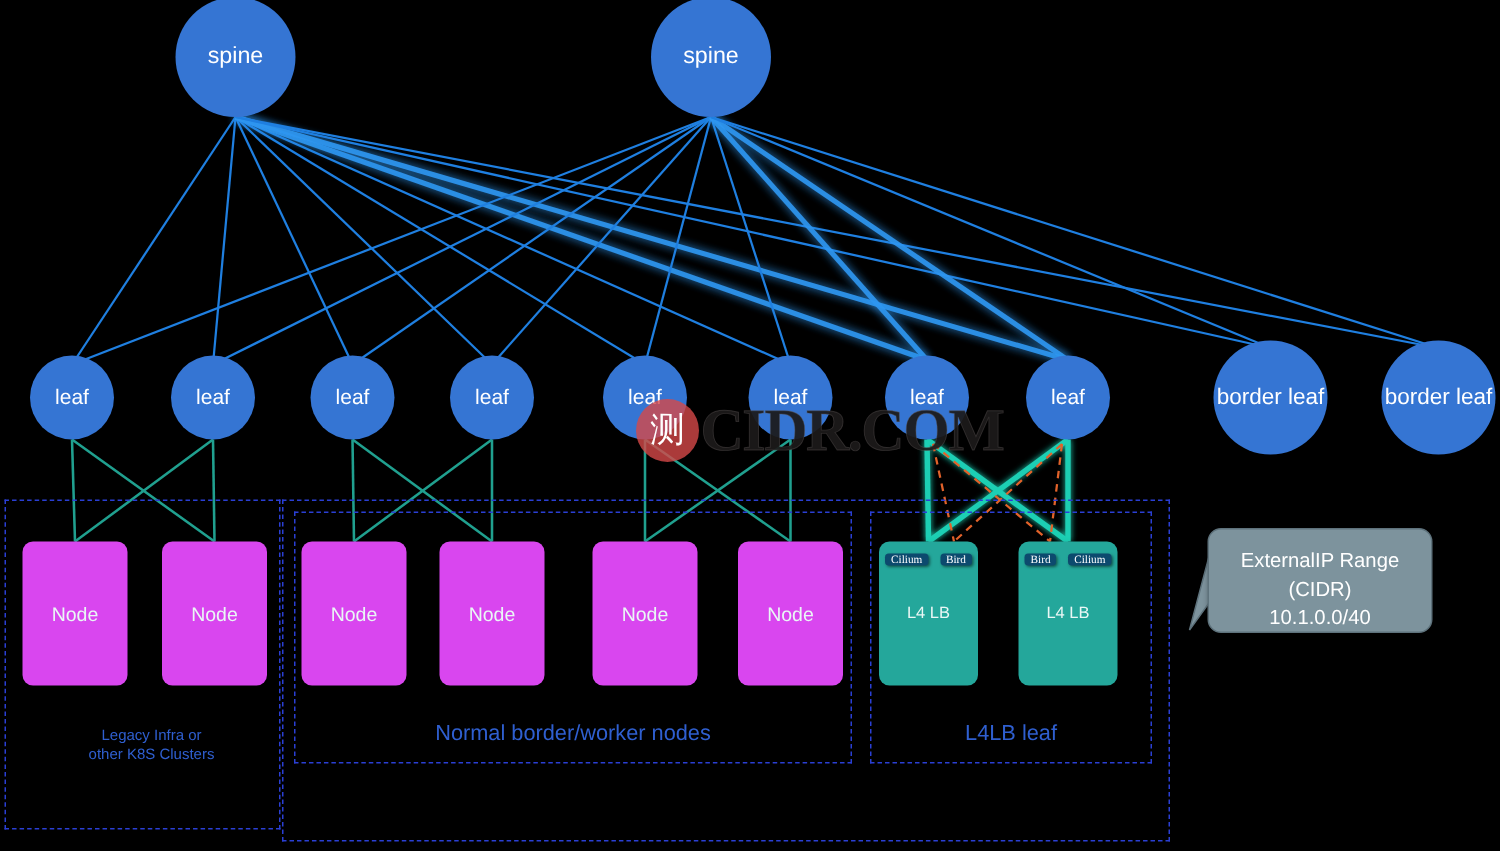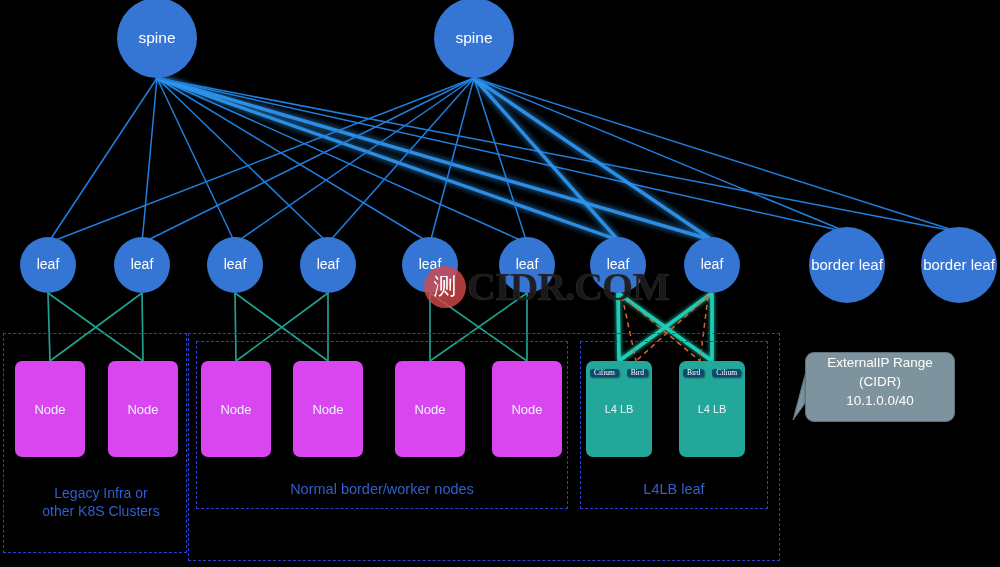--- a/index.html
+++ b/index.html
@@ -115,21 +115,21 @@
     border: 1px solid #5e727c;
     border-radius: 9px;
     color: #ffffff;
     font-size: 13.5px;
     text-align: center;
     line-height: 1.42;
     z-index: 7;
     display: flex;
     flex-direction: column;
     align-items: center;
-    justify-content: flex-start;
+    justify-content: flex-end;
     box-shadow: 1px 2px 4px rgba(0,0,0,0.4);
   }
   .watermark {
     position: absolute;
     z-index: 8;
     display: flex;
     align-items: center;
     pointer-events: none;
   }
   .wm-seal {
@@ -236,21 +236,21 @@
     </g>
 
     <polygon points="793,420 806,371 806,402" fill="#7d939d" stroke="#5e727c" stroke-width="1"></polygon>
   </svg>
 
   <div class="dashed-box" style="left:3px; top:333px; width:184px; height:220px;"></div>
   <div class="dashed-box" style="left:188px; top:333px; width:592px; height:228px;"></div>
   <div class="dashed-box" style="left:196px; top:341px; width:372px; height:168px;"></div>
   <div class="dashed-box" style="left:580px; top:341px; width:188px; height:168px;"></div>
 
-  <div class="box-caption" style="left:3px; top:484px; width:196px; font-size:14px;">Legacy Infra or
+  <div class="box-caption" style="left:3px; top:484px; width:196px; font-size:10px;">Legacy Infra or
 other K8S Clusters</div>
   <div class="box-caption" style="left:196px; top:480px; width:372px; font-size:14.5px;">Normal border/worker nodes</div>
   <div class="box-caption" style="left:580px; top:480px; width:188px; font-size:14.5px;">L4LB leaf</div>
 
   <div class="node-circle spine-circle" style="left:117px; top:-2px;">spine</div>
   <div class="node-circle spine-circle" style="left:434px; top:-2px;">spine</div>
 
   <div class="node-circle leaf-circle" style="left:20px; top:237px;">leaf</div>
   <div class="node-circle leaf-circle" style="left:114px; top:237px;">leaf</div>
   <div class="node-circle leaf-circle" style="left:207px; top:237px;">leaf</div>

